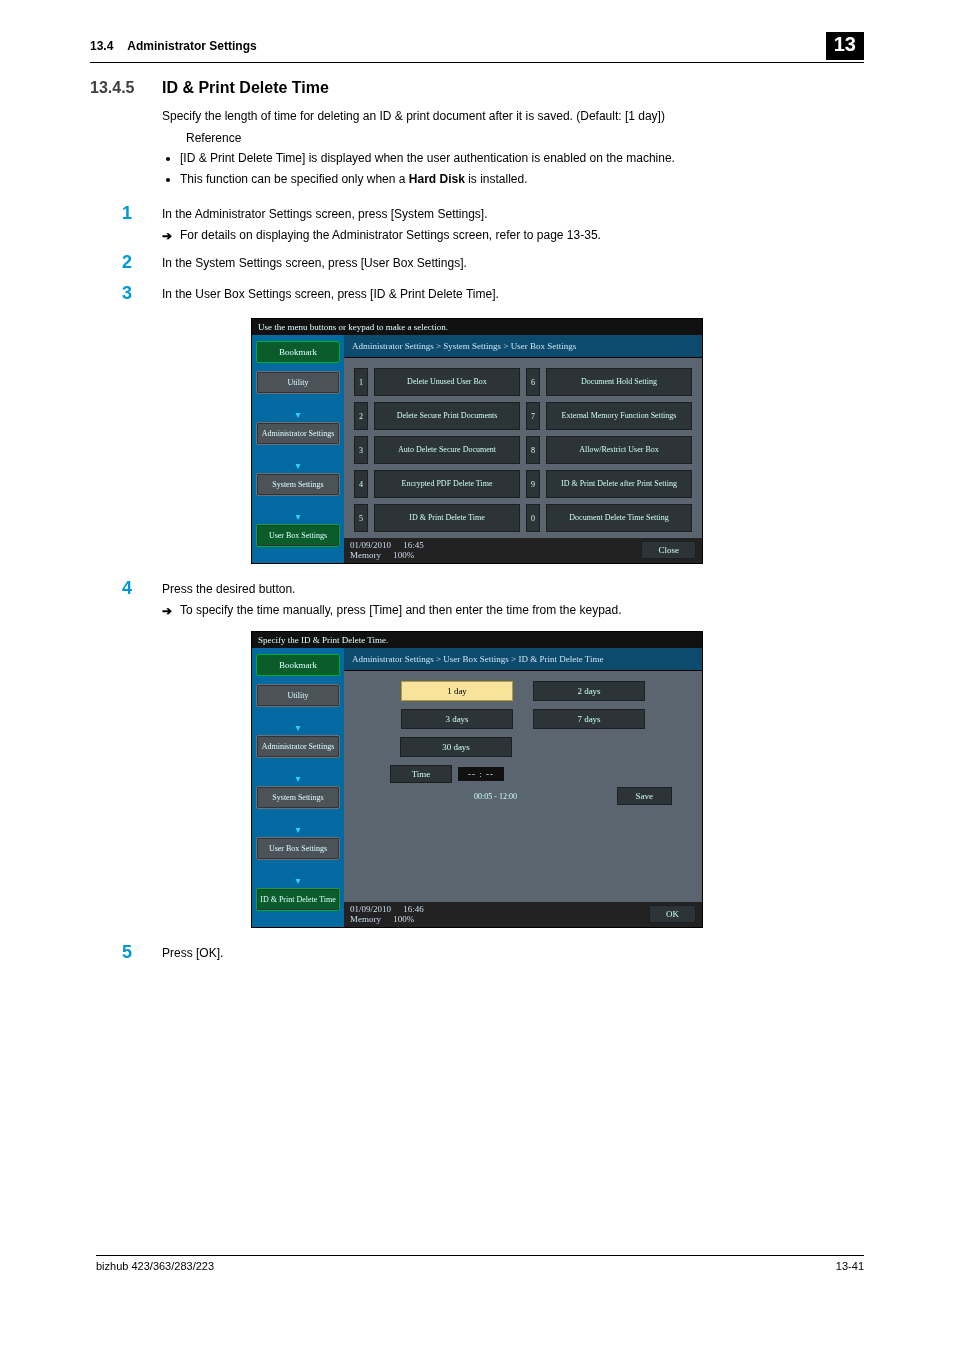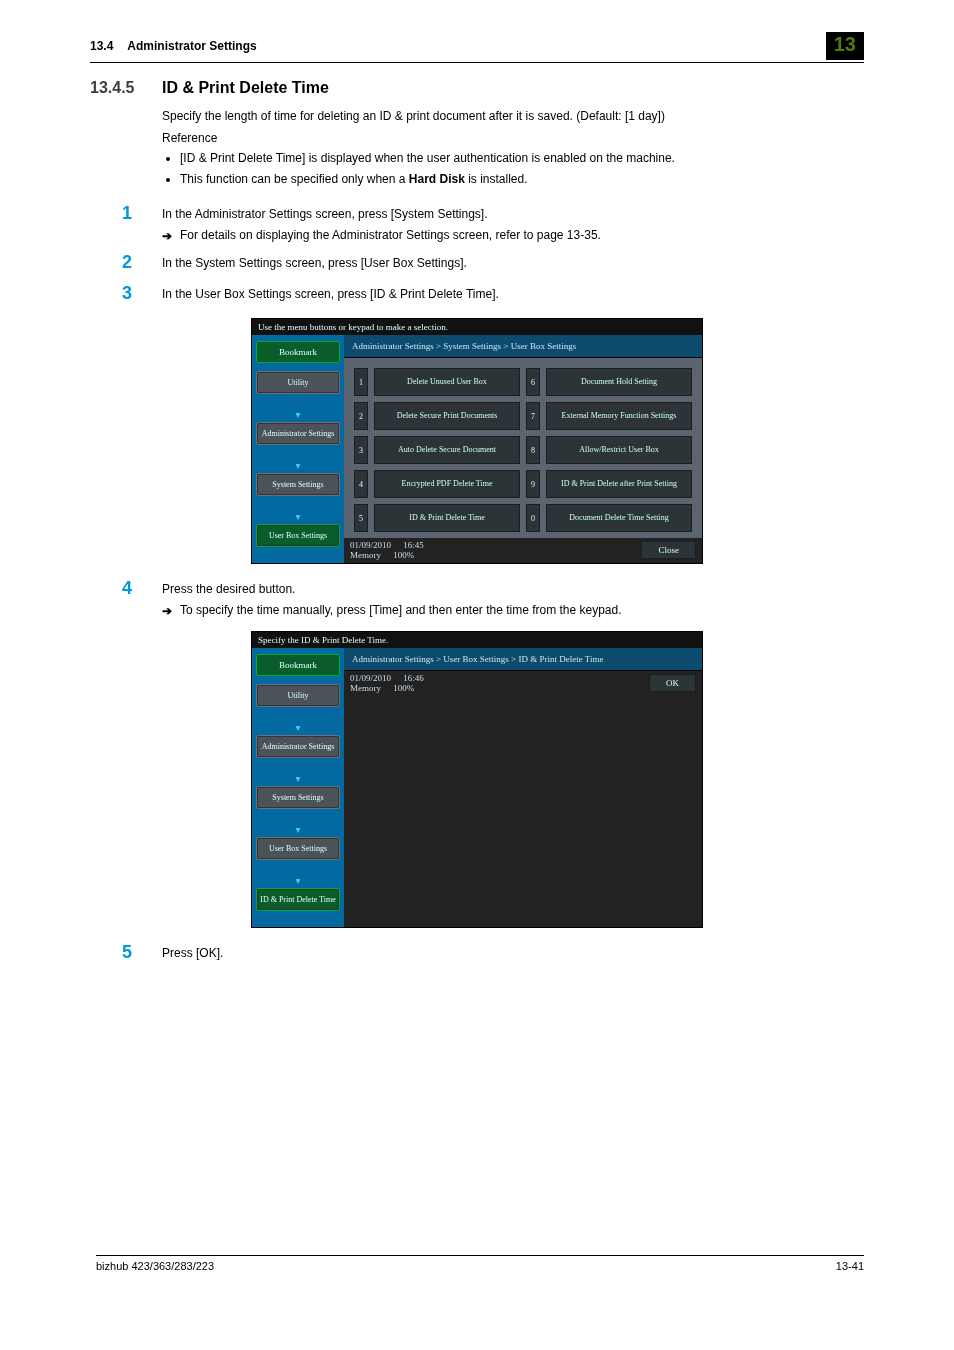--- a/index.html
+++ b/index.html
@@ -28,21 +28,21 @@
     font-size: 12px;
     margin-right: 14px;
   }
   .page-header .sec-title {
     font-weight: bold;
     font-size: 12px;
     flex: 1;
   }
   .chapter-box {
     background: #000;
-    color: #4d7c0f;
+    color: #ffffff;
     font-weight: bold;
     font-size: 20px;
     padding: 2px 8px 6px 8px;
     line-height: 1;
   }
   .heading-row {
     display: flex;
     margin-bottom: 10px;
   }
   .heading-num {
@@ -55,21 +55,21 @@
     font-size: 16px;
     font-weight: bold;
   }
   .body-text {
     margin-left: 72px;
     font-size: 12px;
     line-height: 1.5;
     margin-bottom: 6px;
   }
   .ref {
-    margin-left: 72px;
+    margin-left: 96px;
     font-size: 12px;
     margin-top: 6px;
     margin-bottom: 4px;
   }
   ul.bullets {
     margin: 0 0 14px 72px;
     padding-left: 18px;
     font-size: 12px;
     line-height: 1.6;
   }
@@ -424,20 +424,41 @@
           <div class="side-btn">Administrator Settings</div>
           <div class="side-arrow">▾</div>
           <div class="side-btn">System Settings</div>
           <div class="side-arrow">▾</div>
           <div class="side-btn">User Box Settings</div>
           <div class="side-arrow">▾</div>
           <div class="side-btn active">ID &amp; Print Delete Time</div>
         </div>
         <div class="mfp-main">
           <div class="mfp-crumb">Administrator Settings &gt; User Box Settings &gt; ID &amp; Print Delete Time</div>
+          <div class="mfp-panel">
+            <div class="opt-row">
+              <div class="opt-btn primary">1 day</div>
+              <div class="opt-btn">2 days</div>
+            </div>
+            <div class="opt-row">
+              <div class="opt-btn">3 days</div>
+              <div class="opt-btn">7 days</div>
+            </div>
+            <div class="opt-row" style="justify-content:flex-start; margin-left:46px;">
+              <div class="opt-btn">30 days</div>
+            </div>
+            <div class="time-row">
+              <div class="time-label-btn">Time</div>
+              <div class="time-readout">-- : --</div>
+            </div>
+            <div style="display:flex; justify-content:space-between; align-items:center; margin:4px 20px 0 110px;">
+              <div class="time-range">00:05  -  12:00</div>
+              <div class="save-btn">Save</div>
+            </div>
+          </div>
           <div class="mfp-footer">
             <div class="left">
               <span>01/09/2010</span>
               <span>16:46</span><br>
               <span>Memory</span>
               <span>100%</span>
             </div>
             <div class="mfp-ok">OK</div>
           </div>
         </div>

